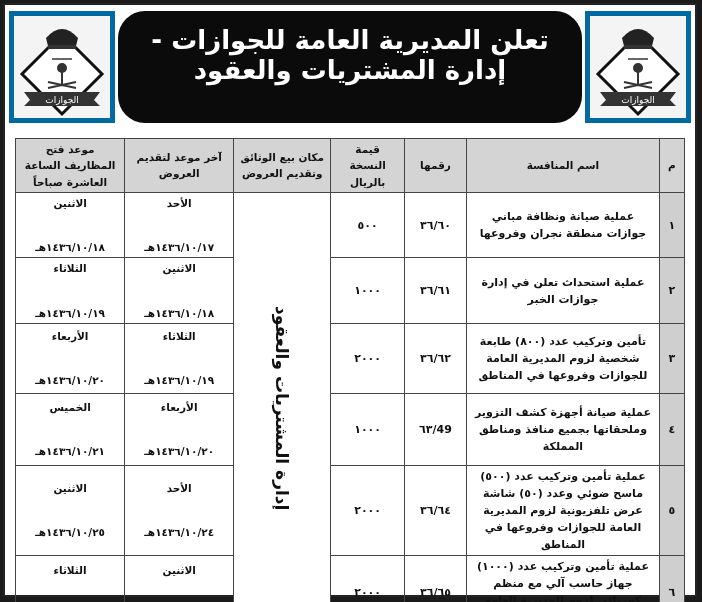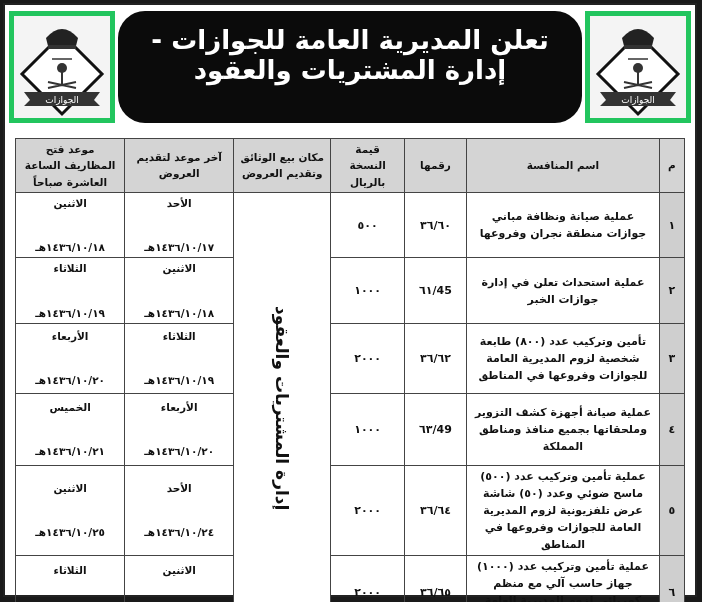--- a/index.html
+++ b/index.html
@@ -19,21 +19,21 @@
       background:#ffffff;
     }
     .banner {
       position:absolute; left:113px; top:6px; width:464px; height:112px;
       background:#0b0b0b; color:#fff; text-align:center; direction:rtl;border-radius:27px;
     }
     .banner .line1 { font-size:26px; font-weight:bold; margin-top:14px; letter-spacing:0px; }
     .banner .line2 { font-size:26px; font-weight:bold; margin-top:10px; }
     .logo-box {
       position:absolute; top:6px; width:106px; height:112px;
-      background:#22c55e; box-sizing:border-box;
+      background:#0369a1; box-sizing:border-box;
     }
     .logo-box.left { left:4px; }
     .logo-box.right { right:4px; }
     .logo-inner {
       position:absolute; left:5px; top:5px; right:5px; bottom:5px; background:#f4f4f4;
     }
     .logo-inner svg { position:absolute; left:0; top:0; width:100%; height:100%; }
 
     table.tenders {
       position:absolute; left:10px; top:133px; width:670px;
@@ -125,21 +125,21 @@
           <div class="date">١٤٣٦/١٠/١٧هـ</div>
         </td>
         <td class="opendate">
           <div class="day">الاثنين</div>
           <div class="date">١٤٣٦/١٠/١٨هـ</div>
         </td>
       </tr>
       <tr style="height:57px;">
         <td class="num">٢</td>
         <td class="name">عملية استحداث تعلن في إدارة جوازات الخبر</td>
-        <td class="ref">45/٦١</td>
+        <td class="ref">٣٦/٦١</td>
         <td class="price">١٠٠٠</td>
         <td class="lastdate">
           <div class="day">الاثنين</div>
           <div class="date">١٤٣٦/١٠/١٨هـ</div>
         </td>
         <td class="opendate">
           <div class="day">الثلاثاء</div>
           <div class="date">١٤٣٦/١٠/١٩هـ</div>
         </td>
       </tr>

